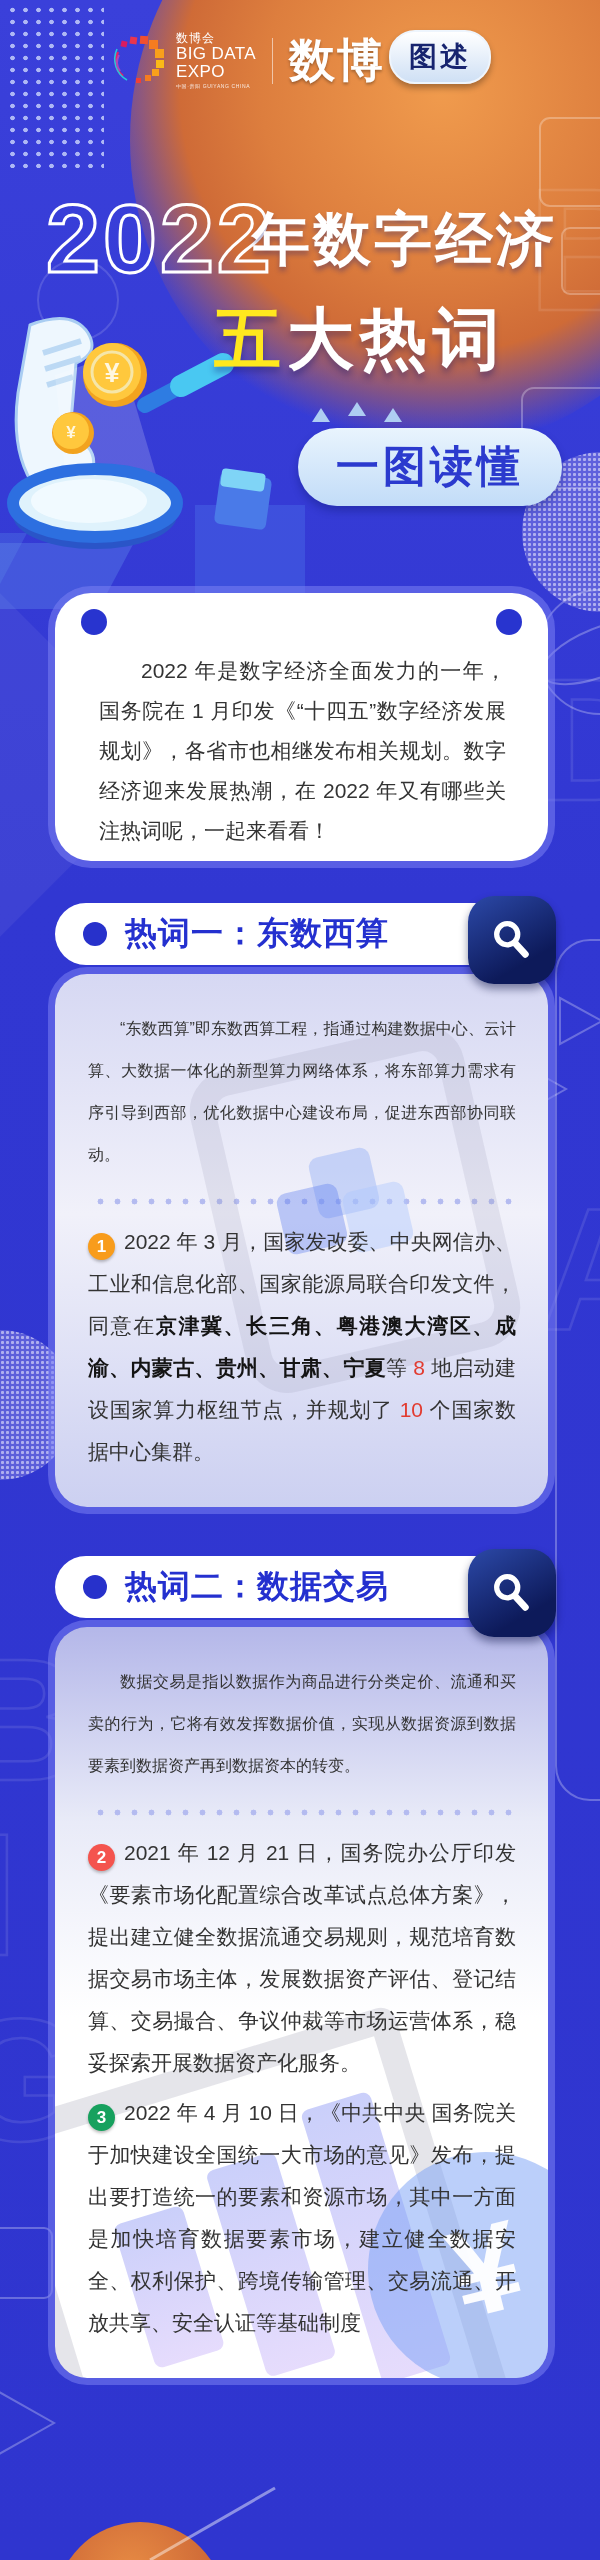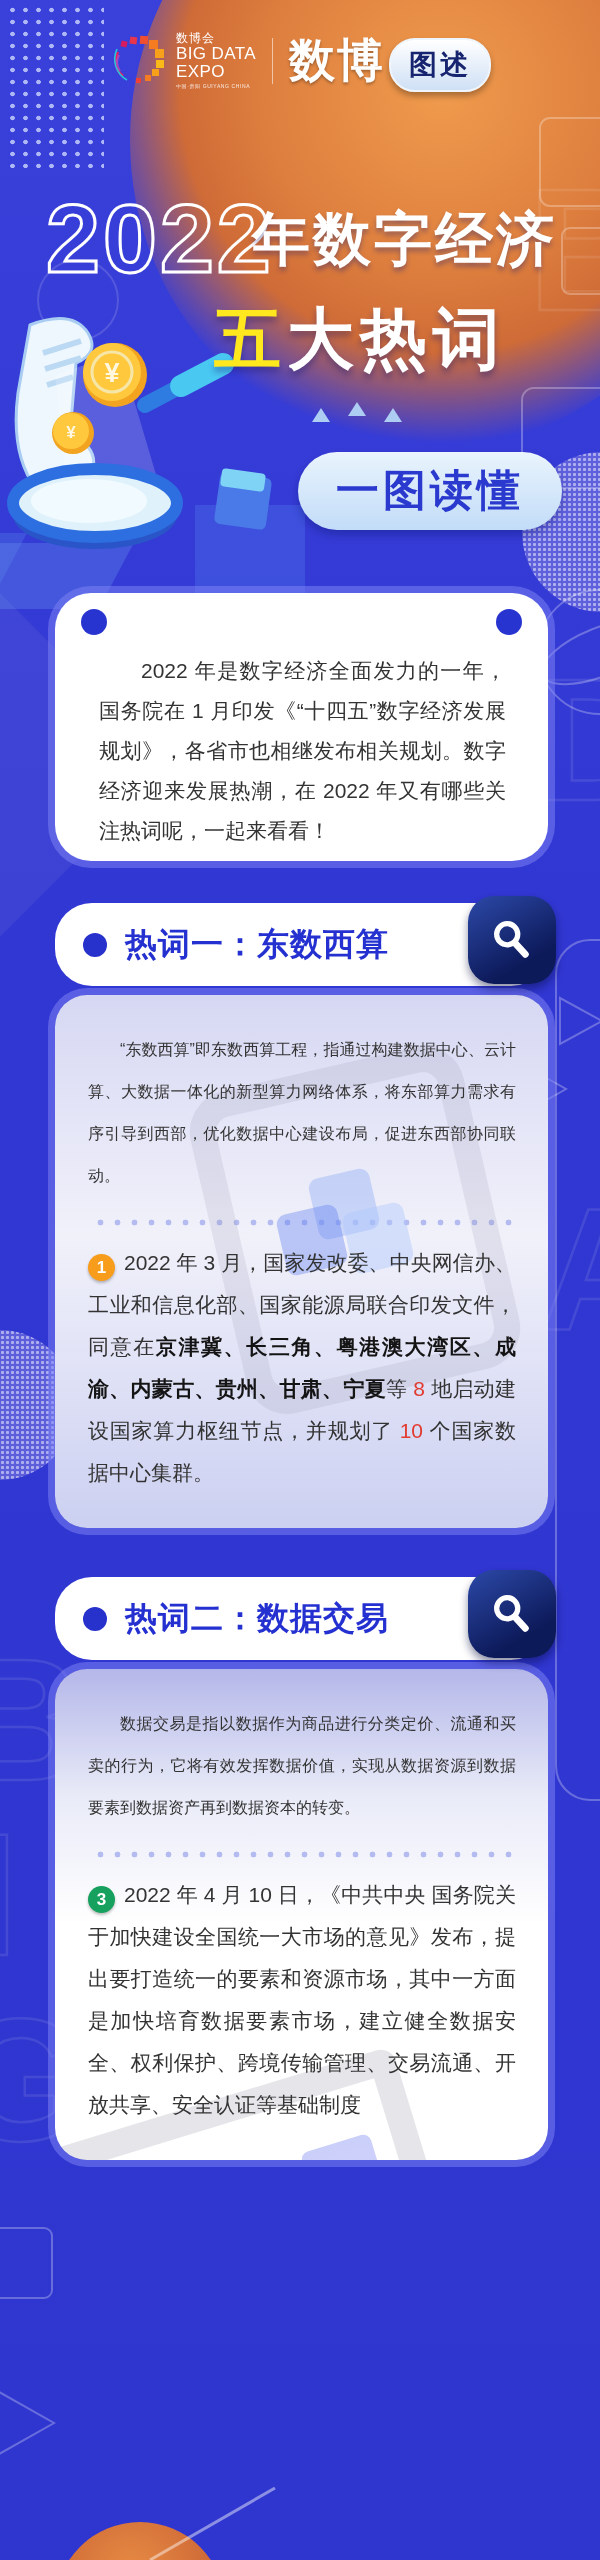--- a/index.html
+++ b/index.html
@@ -26,53 +26,53 @@
   svg.decor{position:absolute;left:0;top:0;z-index:0;}
 
   
   .hdr{position:absolute;top:30px;left:0;width:100%;display:flex;justify-content:center;align-items:center;gap:16px;z-index:2;}
   .logo{display:flex;align-items:flex-start;gap:9px;}
   .logo-txt{color:#fff;line-height:1.08;}
   .logo-cn{font-size:12px;letter-spacing:1px;}
   .logo-en{font-size:17px;font-weight:normal;letter-spacing:.4px;}
   .logo-sub{font-size:5px;opacity:.85;letter-spacing:.6px;margin-top:2px;}
   .hdr-div{width:1px;height:46px;background:rgba(255,255,255,.55);}
-  .brand{display:flex;align-items:flex-end;gap:4px;}
+  .brand{display:flex;align-items:flex-start;gap:4px;}
   .brand-t{font-family:"Liberation Serif","DejaVu Serif",serif;font-size:46px;font-weight:900;color:#fff;
     letter-spacing:2px;text-shadow:0 2px 3px rgba(0,0,0,.3);}
   .brand-badge{background:linear-gradient(180deg,#ffffff 0%,#cfe0f5 100%);color:#17246f;font-weight:900;
     font-size:28px;padding:6px 18px;border-radius:26px;letter-spacing:3px;border:2px solid #eef5fd;
     box-shadow:0 4px 6px rgba(0,0,0,.3);}
 
   
   .title-2022{position:absolute;left:46px;top:183px;font-size:97px;font-weight:900;letter-spacing:3px;
     color:transparent;-webkit-text-stroke:3px #fff;z-index:2;}
   .title-l1{position:absolute;left:252px;top:201px;font-size:58px;font-weight:700;color:#fff;letter-spacing:3px;
     text-shadow:0 4px 5px rgba(20,25,120,.35);z-index:2;}
   .title-l2{position:absolute;left:214px;top:294px;font-size:67px;font-weight:900;color:#fff;letter-spacing:6px;
     text-shadow:0 5px 6px rgba(20,25,120,.4);z-index:2;}
   .title-l2 .y{color:#ffe81e;}
   .ribbon{position:absolute;left:298px;top:428px;width:264px;height:78px;border-radius:40px;z-index:2;
     background:linear-gradient(180deg,#e9f4fd 0%,#c2dcf8 100%);color:#2b3ace;font-size:43px;font-weight:900;
-    display:flex;align-items:center;justify-content:center;letter-spacing:4px;box-shadow:0 5px 9px rgba(8,15,90,.3);margin-top:24px;}
+    display:flex;align-items:center;justify-content:center;letter-spacing:4px;box-shadow:0 5px 9px rgba(8,15,90,.3);}
   .tri{position:absolute;width:0;height:0;border-left:9px solid transparent;border-right:9px solid transparent;
     border-bottom:14px solid #aecdf2;z-index:2;}
   .illus{position:absolute;left:-15px;top:315px;z-index:1;}
 
   
   .card,.sec-card{box-shadow:0 0 0 7px rgba(122,127,242,.55);}
   .intro-card{position:absolute;left:55px;top:593px;width:493px;height:268px;background:#fff;border-radius:36px;
     padding:52px 36px 0 38px;z-index:2;}
   .screw{position:absolute;top:16px;width:26px;height:26px;border-radius:50%;background:#2834cf;}
   .screw.l{left:26px;}.screw.r{right:26px;}
   .intro-card p{margin:6px;font-size:21px;line-height:40px;color:#333;text-align:justify;text-indent:2em;}
 
   #sections{position:absolute;left:55px;top:903px;width:493px;z-index:2;}
   .hotword{position:relative;margin-bottom:49px;}
-  .sec-head{position:relative;height:83px;background:#fff;border-radius:37px;display:flex;align-items:center;
+  .sec-head{position:relative;height:62px;background:#fff;border-radius:37px;display:flex;align-items:center;
     padding:0 95px 0 28px;z-index:3;}
   .sec-dot{width:24px;height:24px;border-radius:50%;background:#2731cb;margin-right:18px;flex:none;}
   .sec-title{margin:0;font-size:32px;font-weight:900;color:#2430cf;letter-spacing:1px;white-space:nowrap;}
   .sec-badge{position:absolute;right:-8px;top:-7px;width:88px;height:88px;border-radius:26px;
     background:linear-gradient(150deg,#2c49a8 0%,#0d1a5a 72%);display:flex;align-items:center;justify-content:center;
     box-shadow:0 5px 9px rgba(5,10,60,.45);cursor:pointer;}
   .sec-badge svg{width:46px;height:46px;}
   .sec-card{position:relative;margin-top:9px;border-radius:32px;padding:28px 32px 26px 33px;overflow:hidden;z-index:2;}
   .sec-one .sec-card{background:linear-gradient(180deg,#d6d8f3 0%,#f1f1fa 45%,#ccd0f1 100%);}
   .sec-two .sec-card{background:linear-gradient(180deg,#b4b7e9 0%,#e9ebf8 26%,#ffffff 52%);}
@@ -270,19 +270,20 @@
           <div class="wm-coin">
               <span>¥</span>
             </div>
           <div class="wm-arrow">
               <span>↑</span>
             </div>
         </div>
         <p class="sec-intro">数据交易是指以数据作为商品进行分类定价、流通和买卖的行为，它将有效发挥数据价值，实现从数据资源到数据要素到数据资产再到数据资本的转变。</p>
         <div class="dotline"></div>
         <div class="points">
+            <p class="point"><span class="pnum" style="background: rgb(244, 84, 78);">2</span><span>2021 年 12 月 21 日，国务院办公厅印发《要素市场化配置综合改革试点总体方案》，提出建立健全数据流通交易规则，规范培育数据交易市场主体，发展数据资产评估、登记结算、交易撮合、争议仲裁等市场运营体系，稳妥探索开展数据资产化服务。</span></p>
             <p class="point"><span class="pnum" style="background: rgb(23, 161, 94);">3</span><span>2022 年 4 月 10 日，《中共中央 国务院关于加快建设全国统一大市场的意见》发布，提出要打造统一的要素和资源市场，其中一方面是加快培育数据要素市场，建立健全数据安全、权利保护、跨境传输管理、交易流通、开放共享、安全认证等基础制度</span></p>
           </div>
       </div>
     </section>
   </div>
 
 </div>
 
 </body></html>

